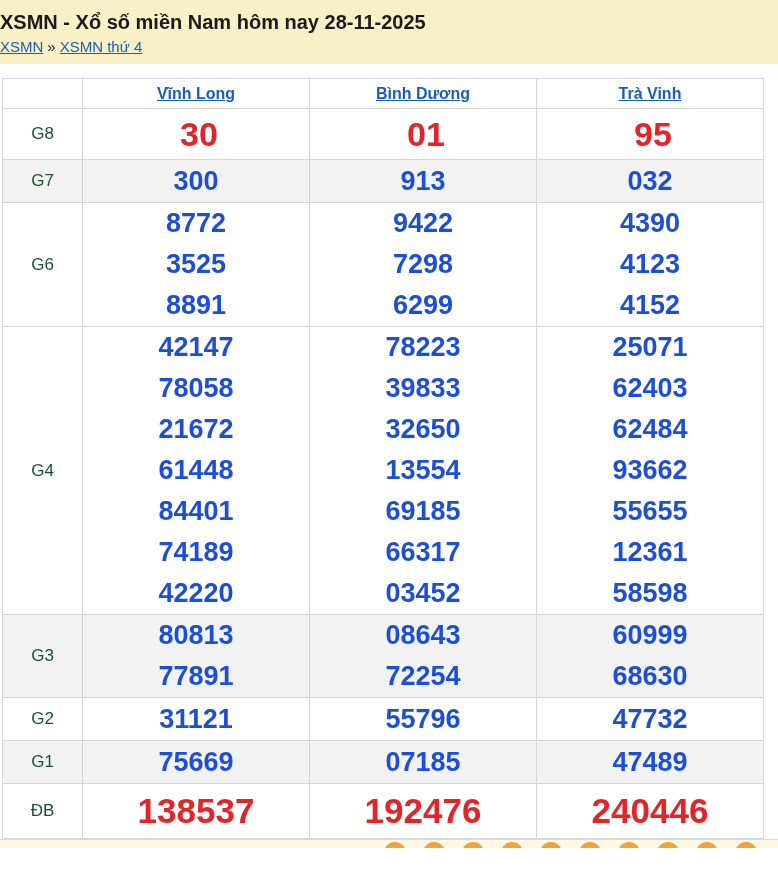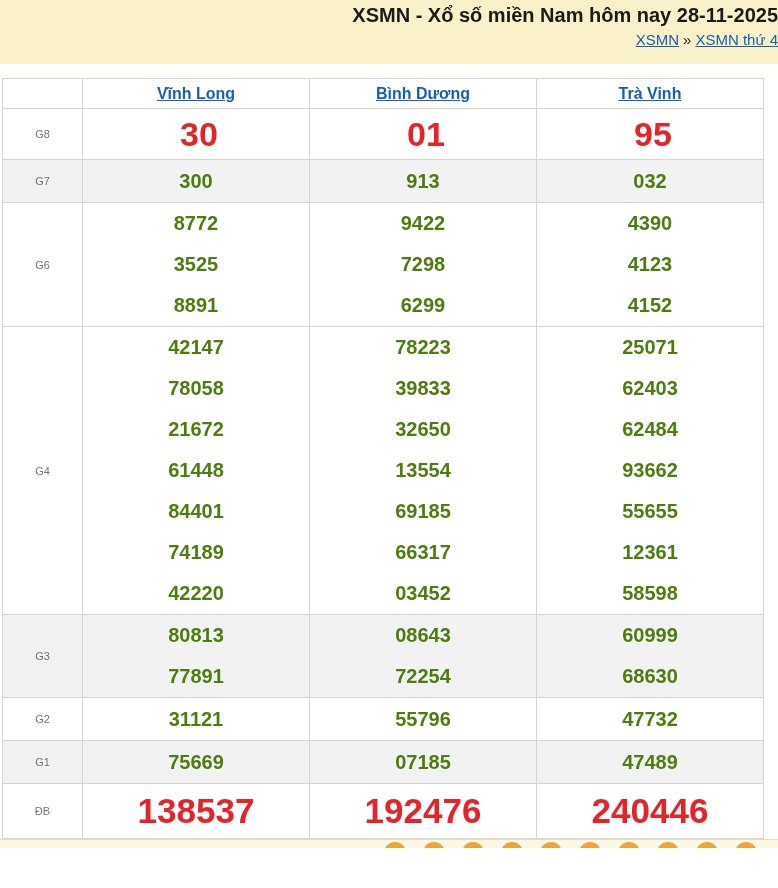--- a/index.html
+++ b/index.html
@@ -11,43 +11,43 @@
     --ball:#F0A437;
     --strip-bg:#FDF8E3;
     --strip-border:#E6DDB3;
   }
   *{margin:0;padding:0;box-sizing:border-box;}
   html,body{width:778px;background:#fff;font-family:"Liberation Sans","DejaVu Sans",sans-serif;}
   body{height:888px;overflow:hidden;}
 
   .top-banner{
     width:778px;height:64px;background:var(--banner-bg);
-    text-align:right;padding-top:2px;
+    text-align:left;padding-top:9px;
   }
   .page-title{
     font-size:20px;font-weight:bold;color:#1a1a1a;line-height:26px;
   }
   .breadcrumb{font-size:15px;line-height:24px;color:#333;}
   .breadcrumb a{color:var(--link-blue);text-decoration:underline;cursor:pointer;margin-top:17px;}
   .breadcrumb .sep{color:#222;margin:0 4px;}
 
   table.results{
     width:762px;margin:14px 2px 0 2px;border-collapse:collapse;
     table-layout:fixed;
   }
   table.results col.c-label{width:80px;}
   table.results th,table.results td{
     border:1px solid var(--border);text-align:center;vertical-align:middle;
   }
   thead th{height:30px;font-size:16px;}
   thead th a{color:var(--link-blue);font-weight:bold;text-decoration:underline;cursor:pointer;}
-  tbody th{font-size:11px;font-weight:normal;color:#737373;}
+  tbody th{font-size:17px;font-weight:normal;color:#14532d;}
   tbody tr.alt{background:var(--row-alt);}
   .num{
-    font-size:20px;font-weight:bold;color:#4d7c0f;line-height:41px;
+    font-size:27px;font-weight:bold;color:#1d4ed8;line-height:41px;
     letter-spacing:0px;
   }
   tr.hot .num{color:var(--hot-red);}
   tr.r-g8 td{height:50px;padding-left:6px;}
   tr.r-g8 .num{font-size:34px;line-height:50px;}
   tr.r-single td{height:43px;}
   tr.r-db td{height:54px;}
   tr.r-db .num{font-size:35px;line-height:54px;}
 
   .next-section{

